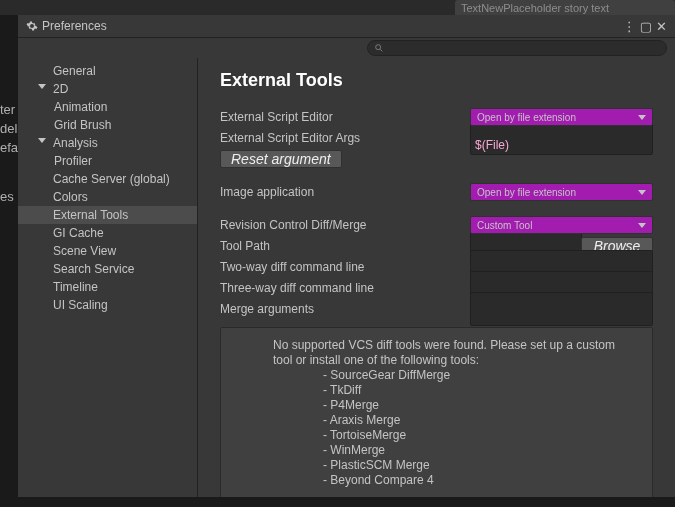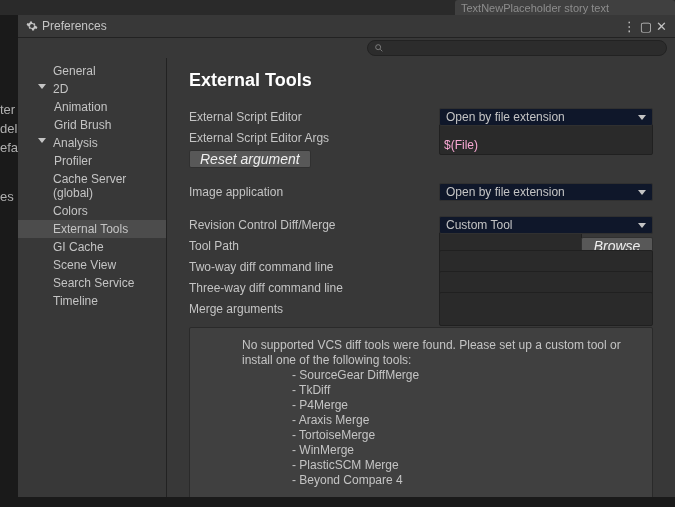--- a/index.html
+++ b/index.html
@@ -8,32 +8,32 @@
 .bg-top-right { position: absolute; top: 0; right: 0; width: 220px; height: 35px; background: #404040; border-radius: 3px; color: #8d8d8d; font-size: 11px; padding: 2px 6px; }
 .prefs-window { position: absolute; top: 15px; left: 18px; right: 0; bottom: 10px; background: #383838; display: flex; flex-direction: column; }
 .titlebar { height: 22px; background: #383838; display: flex; align-items: center; padding: 11px 8px; border-bottom: 1px solid #222; }
 .titlebar-left { display: flex; align-items: center; gap: 4px; }
 .titlebar-right { margin-left: auto; display: flex; gap: 4px; align-items: center; }
 .gear-icon { width: 12px; height: 12px; }
 .search-row { height: 20px; background: #383838; display: flex; align-items: center; padding: 0 8px; justify-content: flex-end; }
 .search-box { width: 300px; height: 16px; background: #2c2c2c; border: 1px solid #222; border-radius: 8px; display: flex; align-items: center; padding: 0 6px; }
 .search-box svg { width: 10px; height: 10px; }
 .main-area { flex: 1; display: flex; overflow: hidden; }
-.sidebar { width: 149px; background: #383838; padding: 4px 0; border-right: 1px solid #222; overflow-y: auto; }
+.sidebar { width: 180px; background: #383838; padding: 4px 0; border-right: 1px solid #222; overflow-y: auto; }
 .sidebar-item { padding: 2px 8px 2px 35px; cursor: pointer; font-size: 12px; position: relative; }
 .sidebar-item.top { padding-left: 35px; }
 .sidebar-item.group { padding-left: 35px; }
 .sidebar-item.sub { padding-left: 36px; }
 .sidebar-item.selected { background: #4c4c4c; }
 .tri { position: absolute; left: 20px; top: 4px; width: 0; height: 0; border-left: 4px solid transparent; border-right: 4px solid transparent; border-top: 5px solid #c4c4c4; }
 .content { flex: 1; padding: 12px 22px; overflow-y: auto; }
 .content h1 { font-size: 18px; font-weight: bold; color: #fff; margin-bottom: 16px; }
 .form-row { display: flex; align-items: center; height: 20px; margin-bottom: 1px; }
 .form-label { width: 250px; font-size: 12px; color: #c4c4c4; }
-.dropdown { flex: 1; height: 18px; background: #0f172a; border: 1px solid #303030; border-radius: 2px; display: flex; align-items: center; padding: 0 6px; font-size: 12px; position: relative; }
+.dropdown { flex: 1; height: 18px; background: #a21caf; border: 1px solid #303030; border-radius: 2px; display: flex; align-items: center; padding: 0 6px; font-size: 10px; position: relative; }
 .dropdown::after { content: ''; position: absolute; right: 6px; top: 6px; width: 0; height: 0; border-left: 4px solid transparent; border-right: 4px solid transparent; border-top: 5px solid #c4c4c4; }
 .text-input { flex: 1; height: 18px; background: #2a2a2a; border: 1px solid #202020; border-radius: 2px; padding: 16px 4px; font-size: 12px; color: #f9a8d4; }
 .btn { height: 18px; background: #585858; border: 1px solid #303030; border-radius: 2px; padding: 0 10px; font-size: 14px; color: #eee; display: inline-flex; align-items: center; cursor: pointer; font-style: italic; }
 .btn.browse { flex: 0 0 72px; justify-content: center; margin-left: -1px; }
 .gap { height: 12px; }
 .info-box { margin-top: 8px; background: #404040; border: 1px solid #2a2a2a; border-radius: 2px; padding: 10px 16px 10px 52px; font-size: 12px; color: #c4c4c4; line-height: 15px; }
 .info-box .tool-item { padding-left: 50px; }
 .left-strip { position: absolute; left: 0; top: 100px; width: 18px; color: #b0b0b0; font-size: 13px; }
 .left-strip div { padding: 2px 0; }
 .win-btn { color: #c4c4c4; cursor: pointer; font-size: 13px; }
@@ -84,20 +84,21 @@
       <div class="sidebar-item sub"><span>Grid Brush</span></div>
       <div class="sidebar-item group"><span class="tri"></span><span>Analysis</span></div>
       <div class="sidebar-item sub"><span>Profiler</span></div>
       <div class="sidebar-item top"><span>Cache Server (global)</span></div>
       <div class="sidebar-item top"><span>Colors</span></div>
       <div class="sidebar-item top selected"><span>External Tools</span></div>
       <div class="sidebar-item top"><span>GI Cache</span></div>
       <div class="sidebar-item top"><span>Scene View</span></div>
       <div class="sidebar-item top"><span>Search Service</span></div>
       <div class="sidebar-item top"><span>Timeline</span></div>
+      <div class="sidebar-item top"><span>UI Scaling</span></div>
     </div>
 
     <div class="content">
       <h1>External Tools</h1>
 
       <div class="form-row">
         <div class="form-label">External Script Editor</div>
         <div class="dropdown">
             <span>Open by file extension</span>
           </div>

